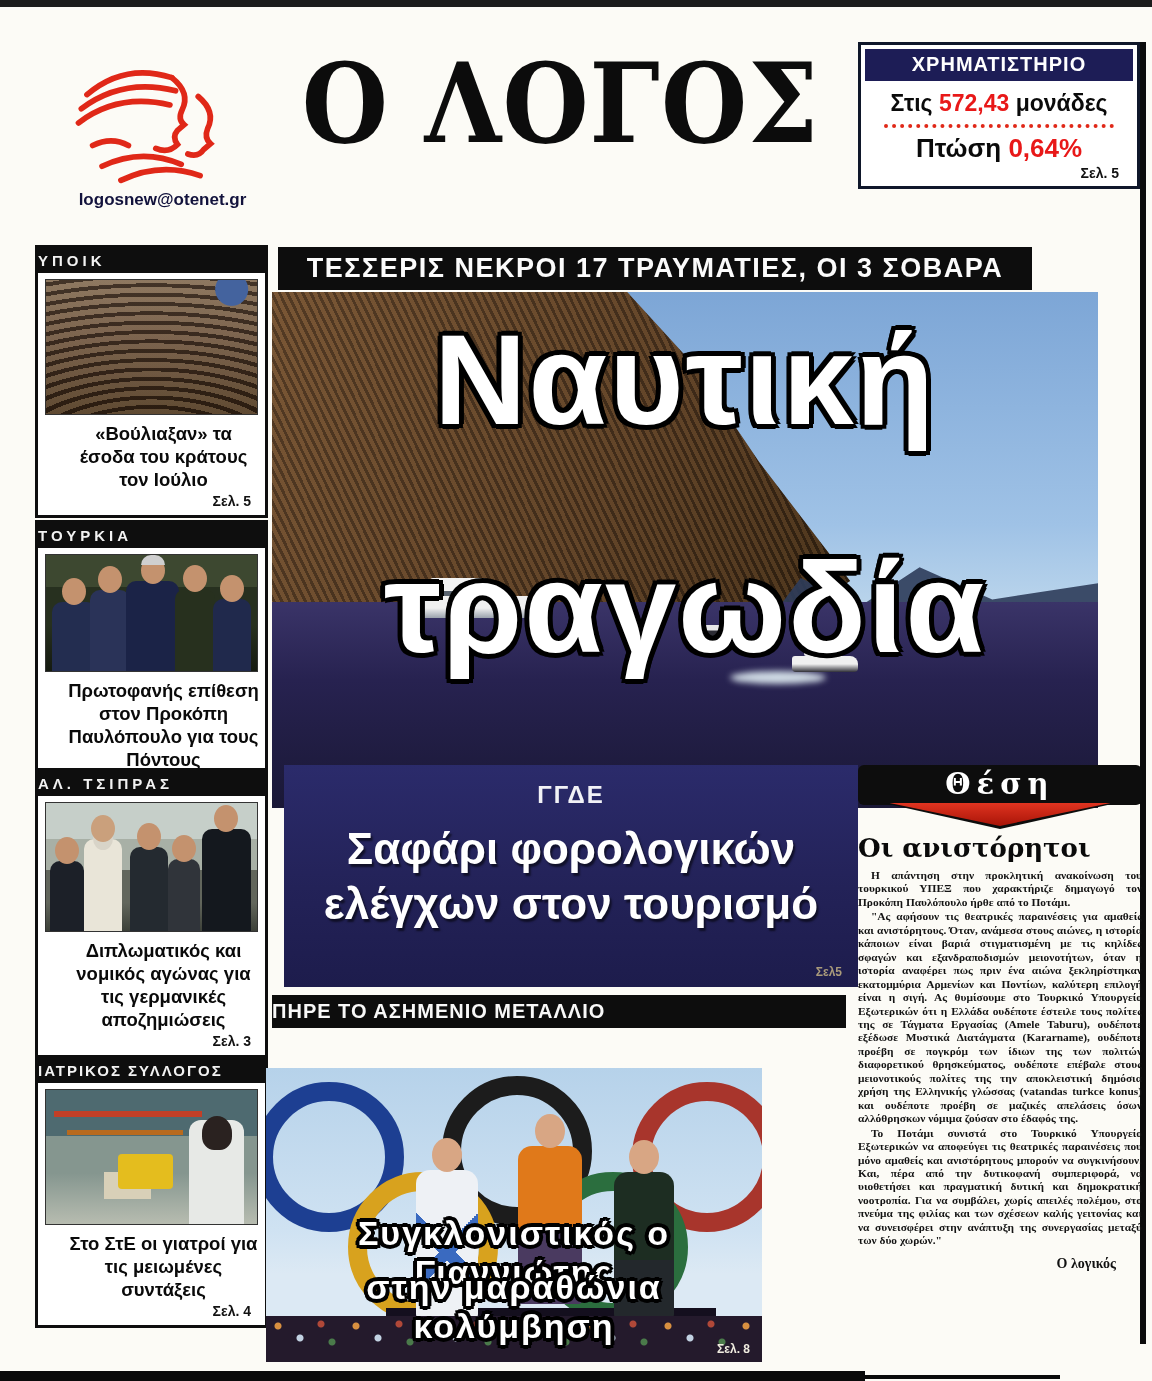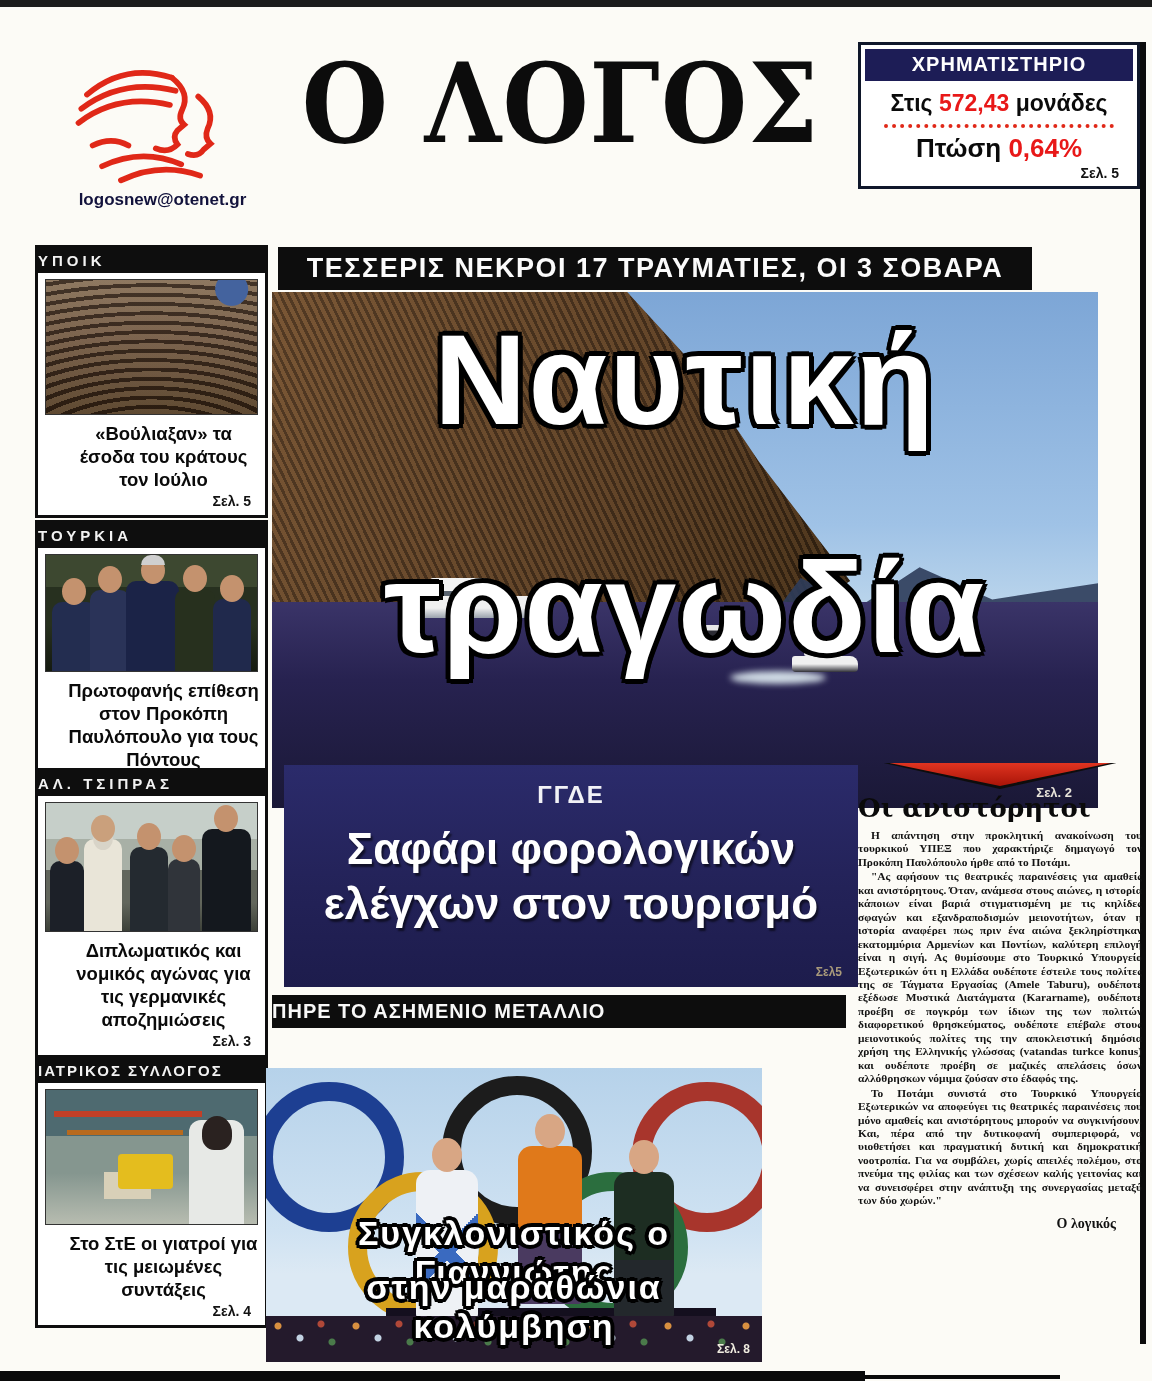--- a/index.html
+++ b/index.html
@@ -296,20 +296,21 @@
     <div class="ath silver"></div>
     <div class="ath gold"></div>
     <div class="ath bronze"></div>
     <div class="crowd"></div>
     <div class="oly-head l1">Συγκλονιστικός ο Γιαννιώτης</div>
     <div class="oly-head l2">στην μαραθώνια κολύμβηση</div>
     <div class="oly-page">Σελ. 8</div>
   </div>
 
   <div class="abs op-col">
+    <div class="op-bar">Θέση</div>
     <div class="op-tri-outer">
       <div class="op-tri-inner"></div>
     </div>
     <div class="op-title">Οι ανιστόρητοι</div>
     <div class="op-body">
       <p>Η απάντηση στην προκλητική ανακοίνωση του τουρκικού ΥΠΕΞ που χαρακτήριζε δημαγωγό τον Προκόπη Παυλόπουλο ήρθε από το Ποτάμι.</p>
       <p>"Ας αφήσουν τις θεατρικές παραινέσεις για αμαθείς και ανιστόρητους. Όταν, ανάμεσα στους αιώνες, η ιστορία κάποιων είναι βαριά στιγματισμένη με τις κηλίδες σφαγών και εξανδραποδισμών μειονοτήτων, όταν η ιστορία αναφέρει πως πριν ένα αιώνα ξεκληρίστηκαν εκατομμύρια Αρμενίων και Ποντίων, καλύτερη επιλογή είναι η σιγή. Ας θυμίσουμε στο Τουρκικό Υπουργείο Εξωτερικών ότι η Ελλάδα ουδέποτε έστειλε τους πολίτες της σε Τάγματα Εργασίας (Amele Taburu), ουδέποτε εξέδωσε Μυστικά Διατάγματα (Kararname), ουδέποτε προέβη σε πογκρόμ των ίδιων της των πολιτών διαφορετικού θρησκεύματος, ουδέποτε επέβαλε στους μειονοτικούς πολίτες της την αποκλειστική δημόσια χρήση της Ελληνικής γλώσσας (vatandas turkce konus) και ουδέποτε προέβη σε μαζικές απελάσεις όσων αλλόθρησκων νόμιμα ζούσαν στο έδαφός της.</p>
       <p>Το Ποτάμι συνιστά στο Τουρκικό Υπουργείο Εξωτερικών να αποφεύγει τις θεατρικές παραινέσεις που μόνο αμαθείς και ανιστόρητους μπορούν να συγκινήσουν. Και, πέρα από την δυτικοφανή συμπεριφορά, να υιοθετήσει και πραγματική δυτική και δημοκρατική νοοτροπία. Για να συμβάλει, χωρίς απειλές πολέμου, στο πνεύμα της φιλίας και των σχέσεων καλής γειτονίας και να συνεισφέρει στην ανάπτυξη της συνεργασίας μεταξύ των δύο χωρών."</p>
     </div>
     <div class="op-sign">Ο λογικός</div>

